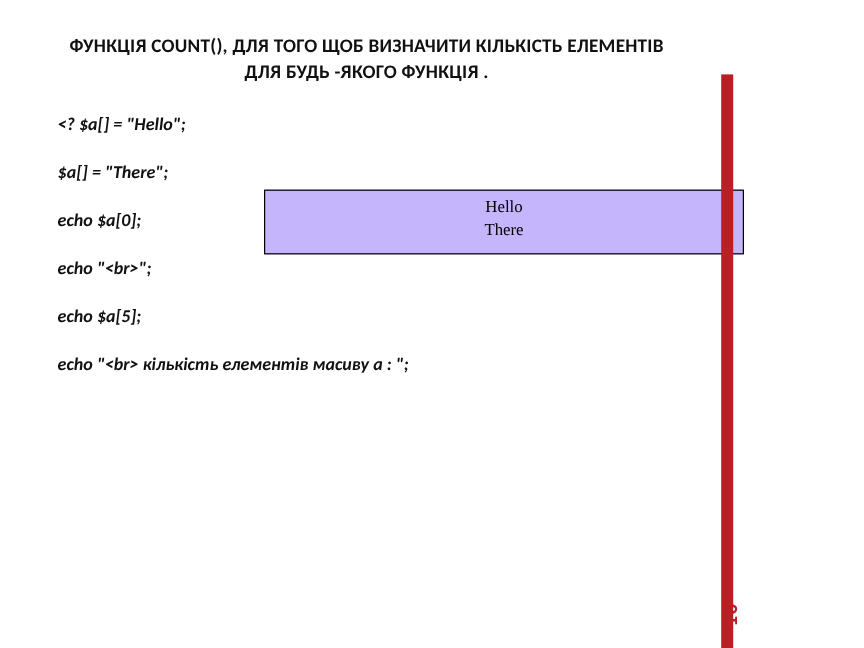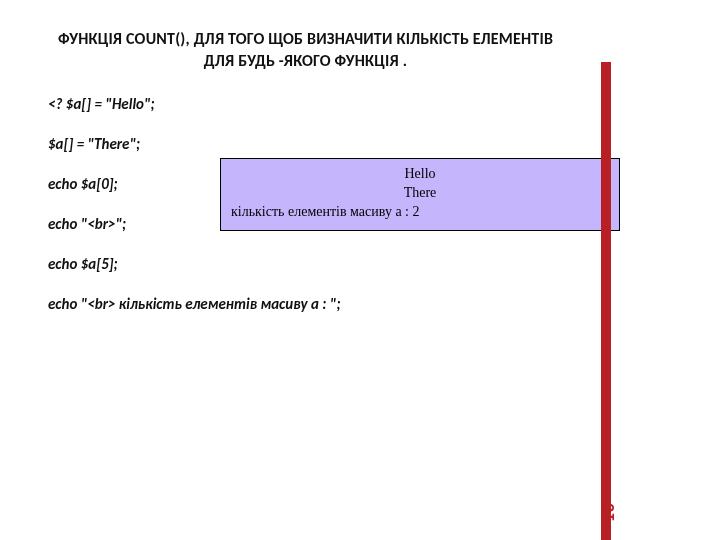--- a/index.html
+++ b/index.html
@@ -87,19 +87,18 @@
   <div class="code-line">&lt;? $a[] = "Hello";</div>
   <div class="code-line">$a[] = "There";</div>
   <div class="code-line">echo $a[0];</div>
   <div class="code-line">echo "&lt;br&gt;";</div>
   <div class="code-line">echo $a[5];</div>
   <div class="code-line">echo "&lt;br&gt; кількість елементів масиву a : ";</div>
 
   <div class="output-box">
     <div class="center">Hello</div>
     <div class="center">There</div>
-    <div class="left">кількість елементів масиву a : 2</div>
   </div>
 
   <div class="right-strip"></div>
   <div class="page-number">10</div>
 
 </div>
 
 </body></html>

